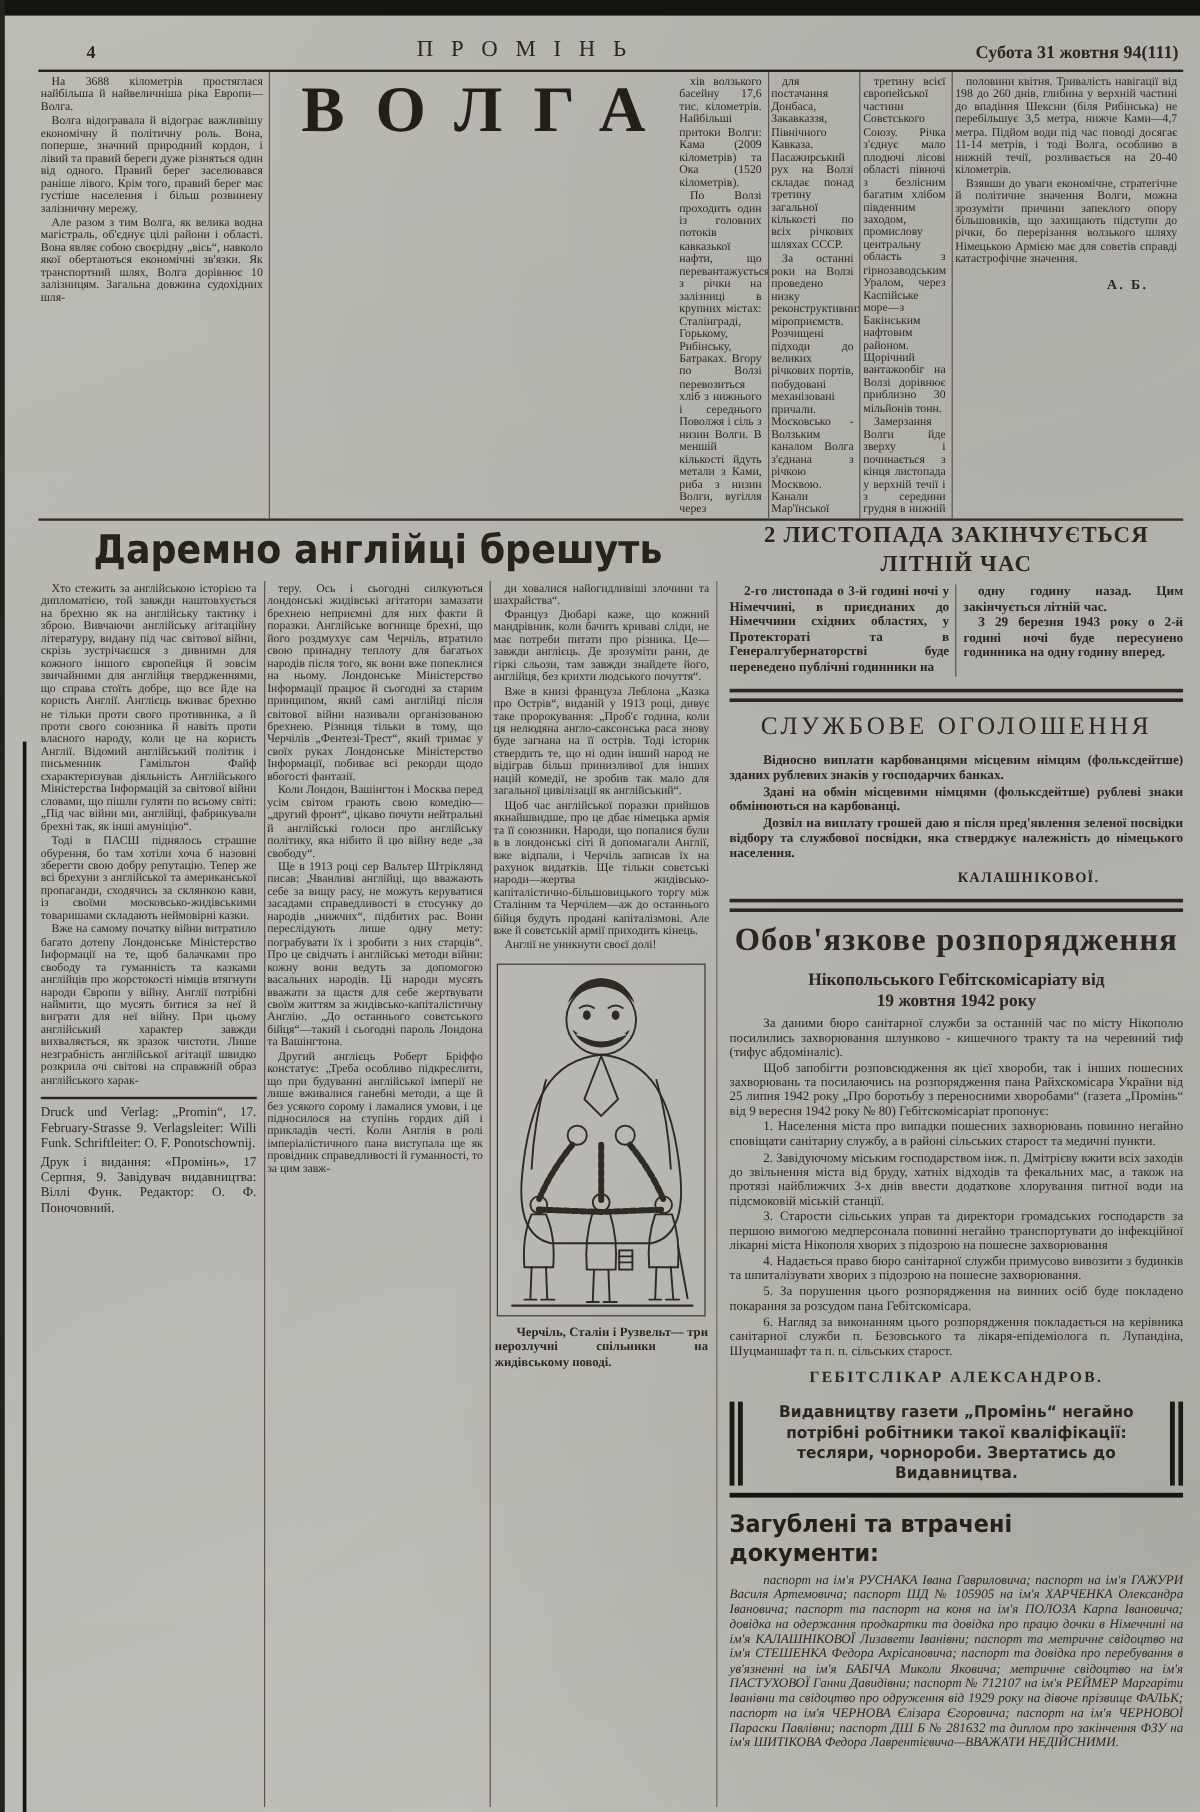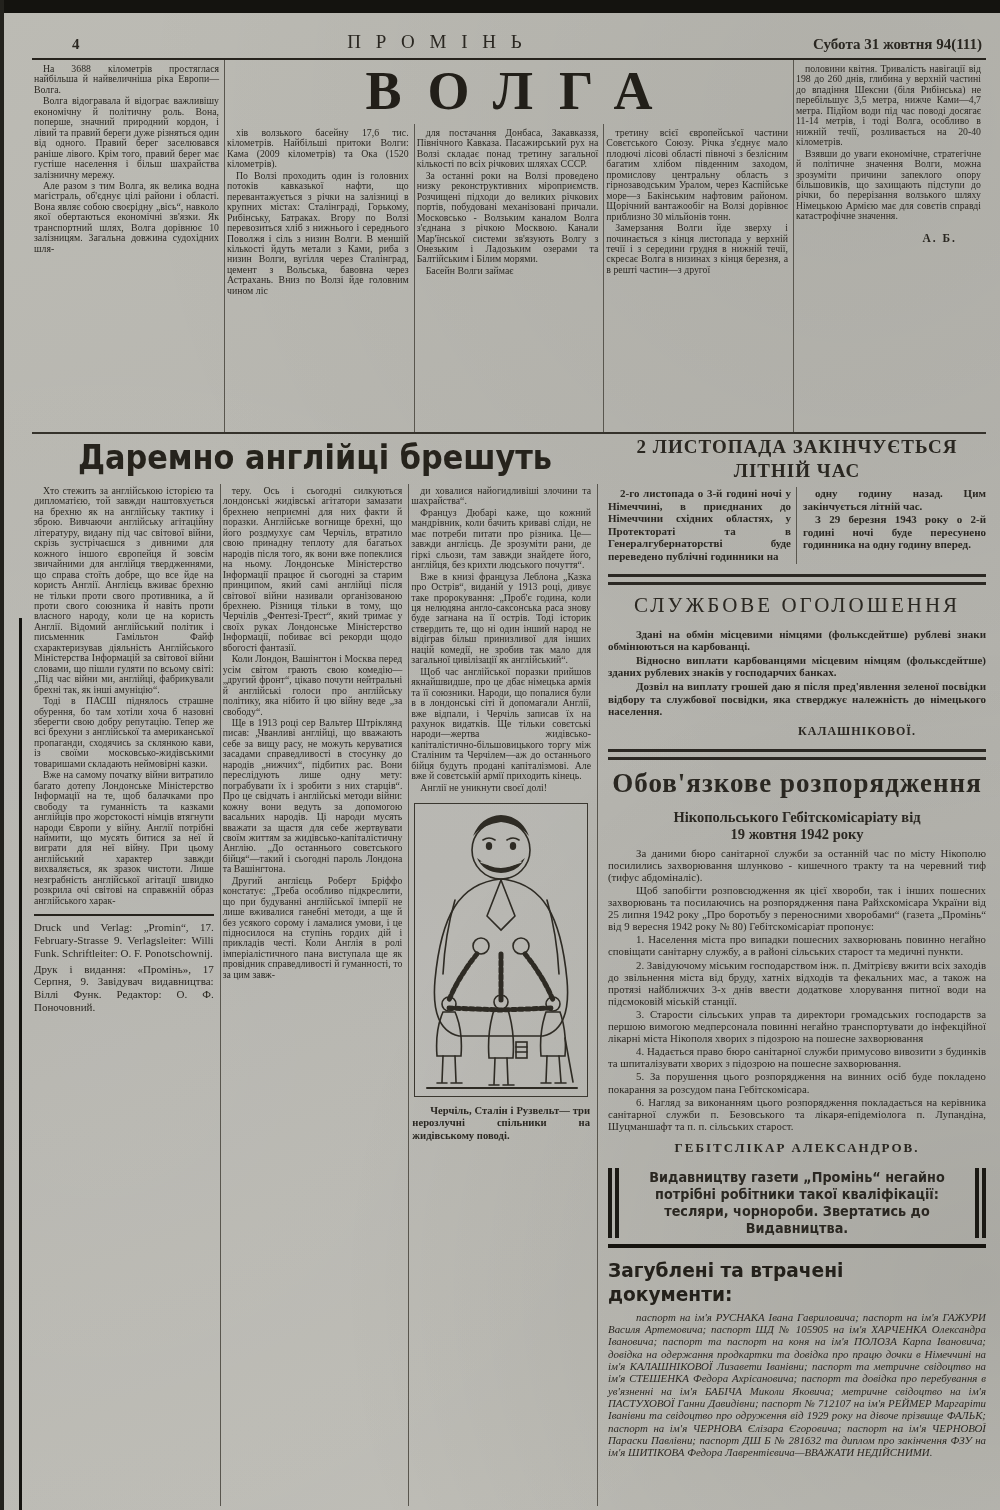--- a/index.html
+++ b/index.html
@@ -19,21 +19,21 @@
   .pagenum {width:90px; font-size:15px; font-weight:700; padding-left:40px;}
   .masthead {flex:1; text-align:center; font-size:19px; letter-spacing:5px; font-weight:400;}
   .hdate {width:270px; text-align:right; font-size:15px; font-weight:700; padding-right:4px;}
 
   .content {position:absolute; top:60px; left:32px; right:14px; bottom:0;}
 
   
   .volga {display:flex; height:372px; overflow:hidden; border-bottom:2px solid #35322b;}
   .vcol {width:188px; padding:4px 5px 0 2px; border-right:1px solid #59564e; overflow:hidden;}
   .vcol.last {border-right:none;}
-  .vmid {width:568px; display:flex; flex-direction:column; border-right:1px solid #59564e;}
+  .vmid {width:568px; display:flex; flex-direction:row; border-right:1px solid #59564e;}
   .vtitle {height:64px; text-align:center; font-size:54px; line-height:62px; font-weight:700;
     letter-spacing:26px; padding-left:26px; color:#221f19;}
   .vmid-cols {flex:1; display:flex; overflow:hidden;}
   .vmid-cols .vcol {width:190px;}
   .vmid-cols .vcol:last-child {border-right:none;font-family:Liberation Serif, serif;}
 
   .par {margin:0 0 1px 0; font-size:9.8px; line-height:10.45px; text-align:justify; text-indent:9px;}
   .byline {text-align:right; padding-right:24px; font-weight:700; font-size:11.5px; margin-top:10px; letter-spacing:2px;}
 
   
@@ -95,21 +95,21 @@
     <div class="pagenum">4</div>
     <div class="masthead">П Р О М І Н Ь</div>
     <div class="hdate">Субота 31 жовтня 94(111)</div>
   </div>
 
   <div class="content">
 
     <div class="volga">
       <div class="vcol">
           <p class="par">На 3688 кілометрів простяглася найбільша й найвеличніша ріка Европи— Волга.</p>
-          <p class="par">Волга відогравала й відограє важливішу економічну й політичну роль. Вона, поперше, значний природний кордон, і лівий та правий береги дуже різняться один від одного. Правий берег заселювався раніше лівого. Крім того, правий берег має густіше населення і більш шахрайства залізничну мережу.</p>
+          <p class="par">Волга відогравала й відограє важливішу економічну й політичну роль. Вона, поперше, значний природний кордон, і лівий та правий береги дуже різняться один від одного. Правий берег заселювався раніше лівого. Крім того, правий берег має густіше населення і більш розвинену залізничну мережу.</p>
           <p class="par">Але разом з тим Волга, як велика водна магістраль, об'єднує цілі райони і області. Вона являє собою своєрідну „вісь“, навколо якої обертаються економічні зв'язки. Як транспортний шлях, Волга дорівнює 10 залізницям. Загальна довжина судохідних шля-</p>
         </div>
       <div class="vmid">
         <div class="vtitle">ВОЛГА</div>
         <div class="vmid-cols">
           <div class="vcol">
               <p class="par">хів волзького басейну 17,6 тис. кілометрів. Найбільші притоки Волги: Кама (2009 кілометрів) та Ока (1520 кілометрів).</p>
               <p class="par">По Волзі проходить один із головних потоків кавказької нафти, що перевантажується з річки на залізниці в крупних містах: Сталінграді, Горькому, Рибінську, Батраках. Вгору по Волзі перевозиться хліб з нижнього і середнього Поволжя і сіль з низин Волги. В меншій кількості йдуть метали з Ками, риба з низин Волги, вугілля через Сталінград, цемент з Вольська, бавовна через Астрахань. Вниз по Волзі йде головним чином ліс</p>
             </div>
           <div class="vcol">
@@ -224,22 +224,22 @@
                 <p class="par">З 29 березня 1943 року о 2-й годині ночі буде пересунено годинника на одну годину вперед.</p>
               </div>
           </div>
         </div>
 
         <div class="divider"></div>
 
         <div class="sluzh">
           <div class="sluzh-title">СЛУЖБОВЕ ОГОЛОШЕННЯ</div>
           <div>
+              <p class="par">Відносно виплати карбованцями місцевим німцям (фольксдейтше) зданих рублевих знаків у господарчих банках.</p>
               <p class="par">Здані на обмін місцевими німцями (фольксдейтше) рублеві знаки обмінюються на карбованці.</p>
-              <p class="par">Відносно виплати карбованцями місцевим німцям (фольксдейтше) зданих рублевих знаків у господарчих банках.</p>
               <p class="par">Дозвіл на виплату грошей даю я після пред'явлення зеленої посвідки відбору та службової посвідки, яка стверджує належність до німецького населення.</p>
             </div>
           <div class="sig">КАЛАШНІКОВОЇ.</div>
         </div>
 
         <div class="divider"></div>
 
         <div class="rozp">
           <div class="rozp-title">Обов'язкове розпорядження</div>
           <div class="rozp-sub">Нікопольського Гебітскомісаріату від</div>

